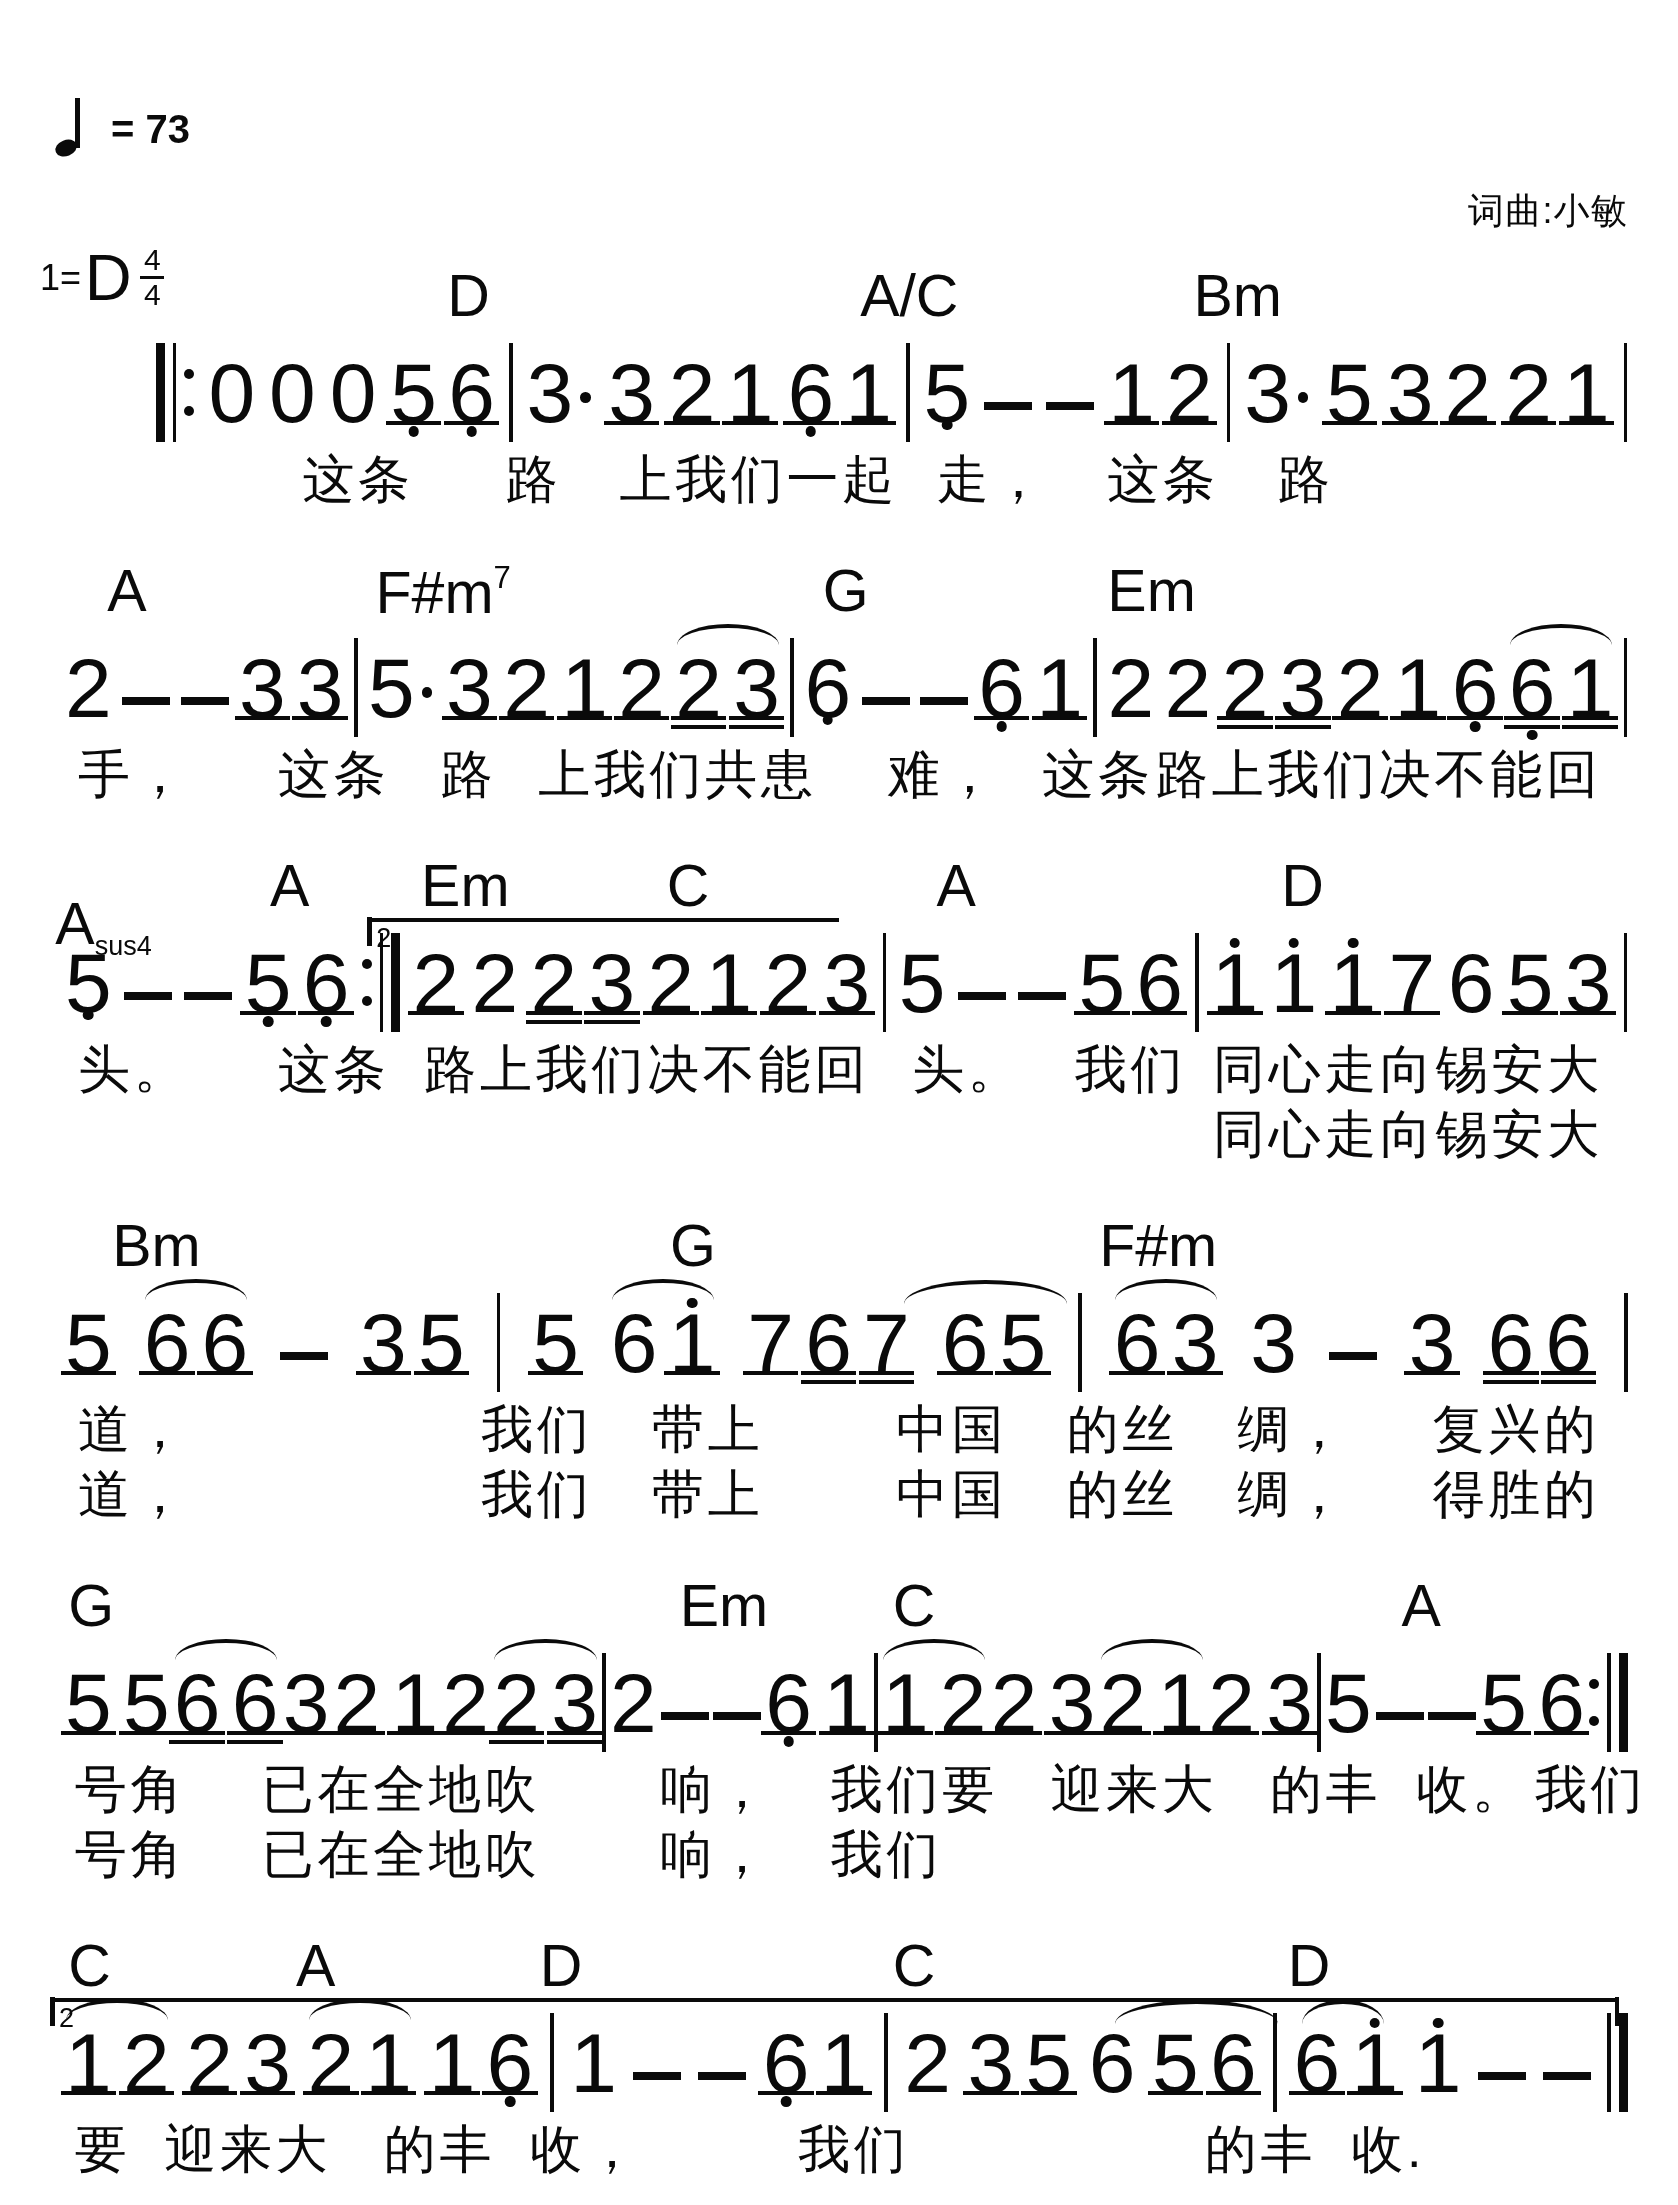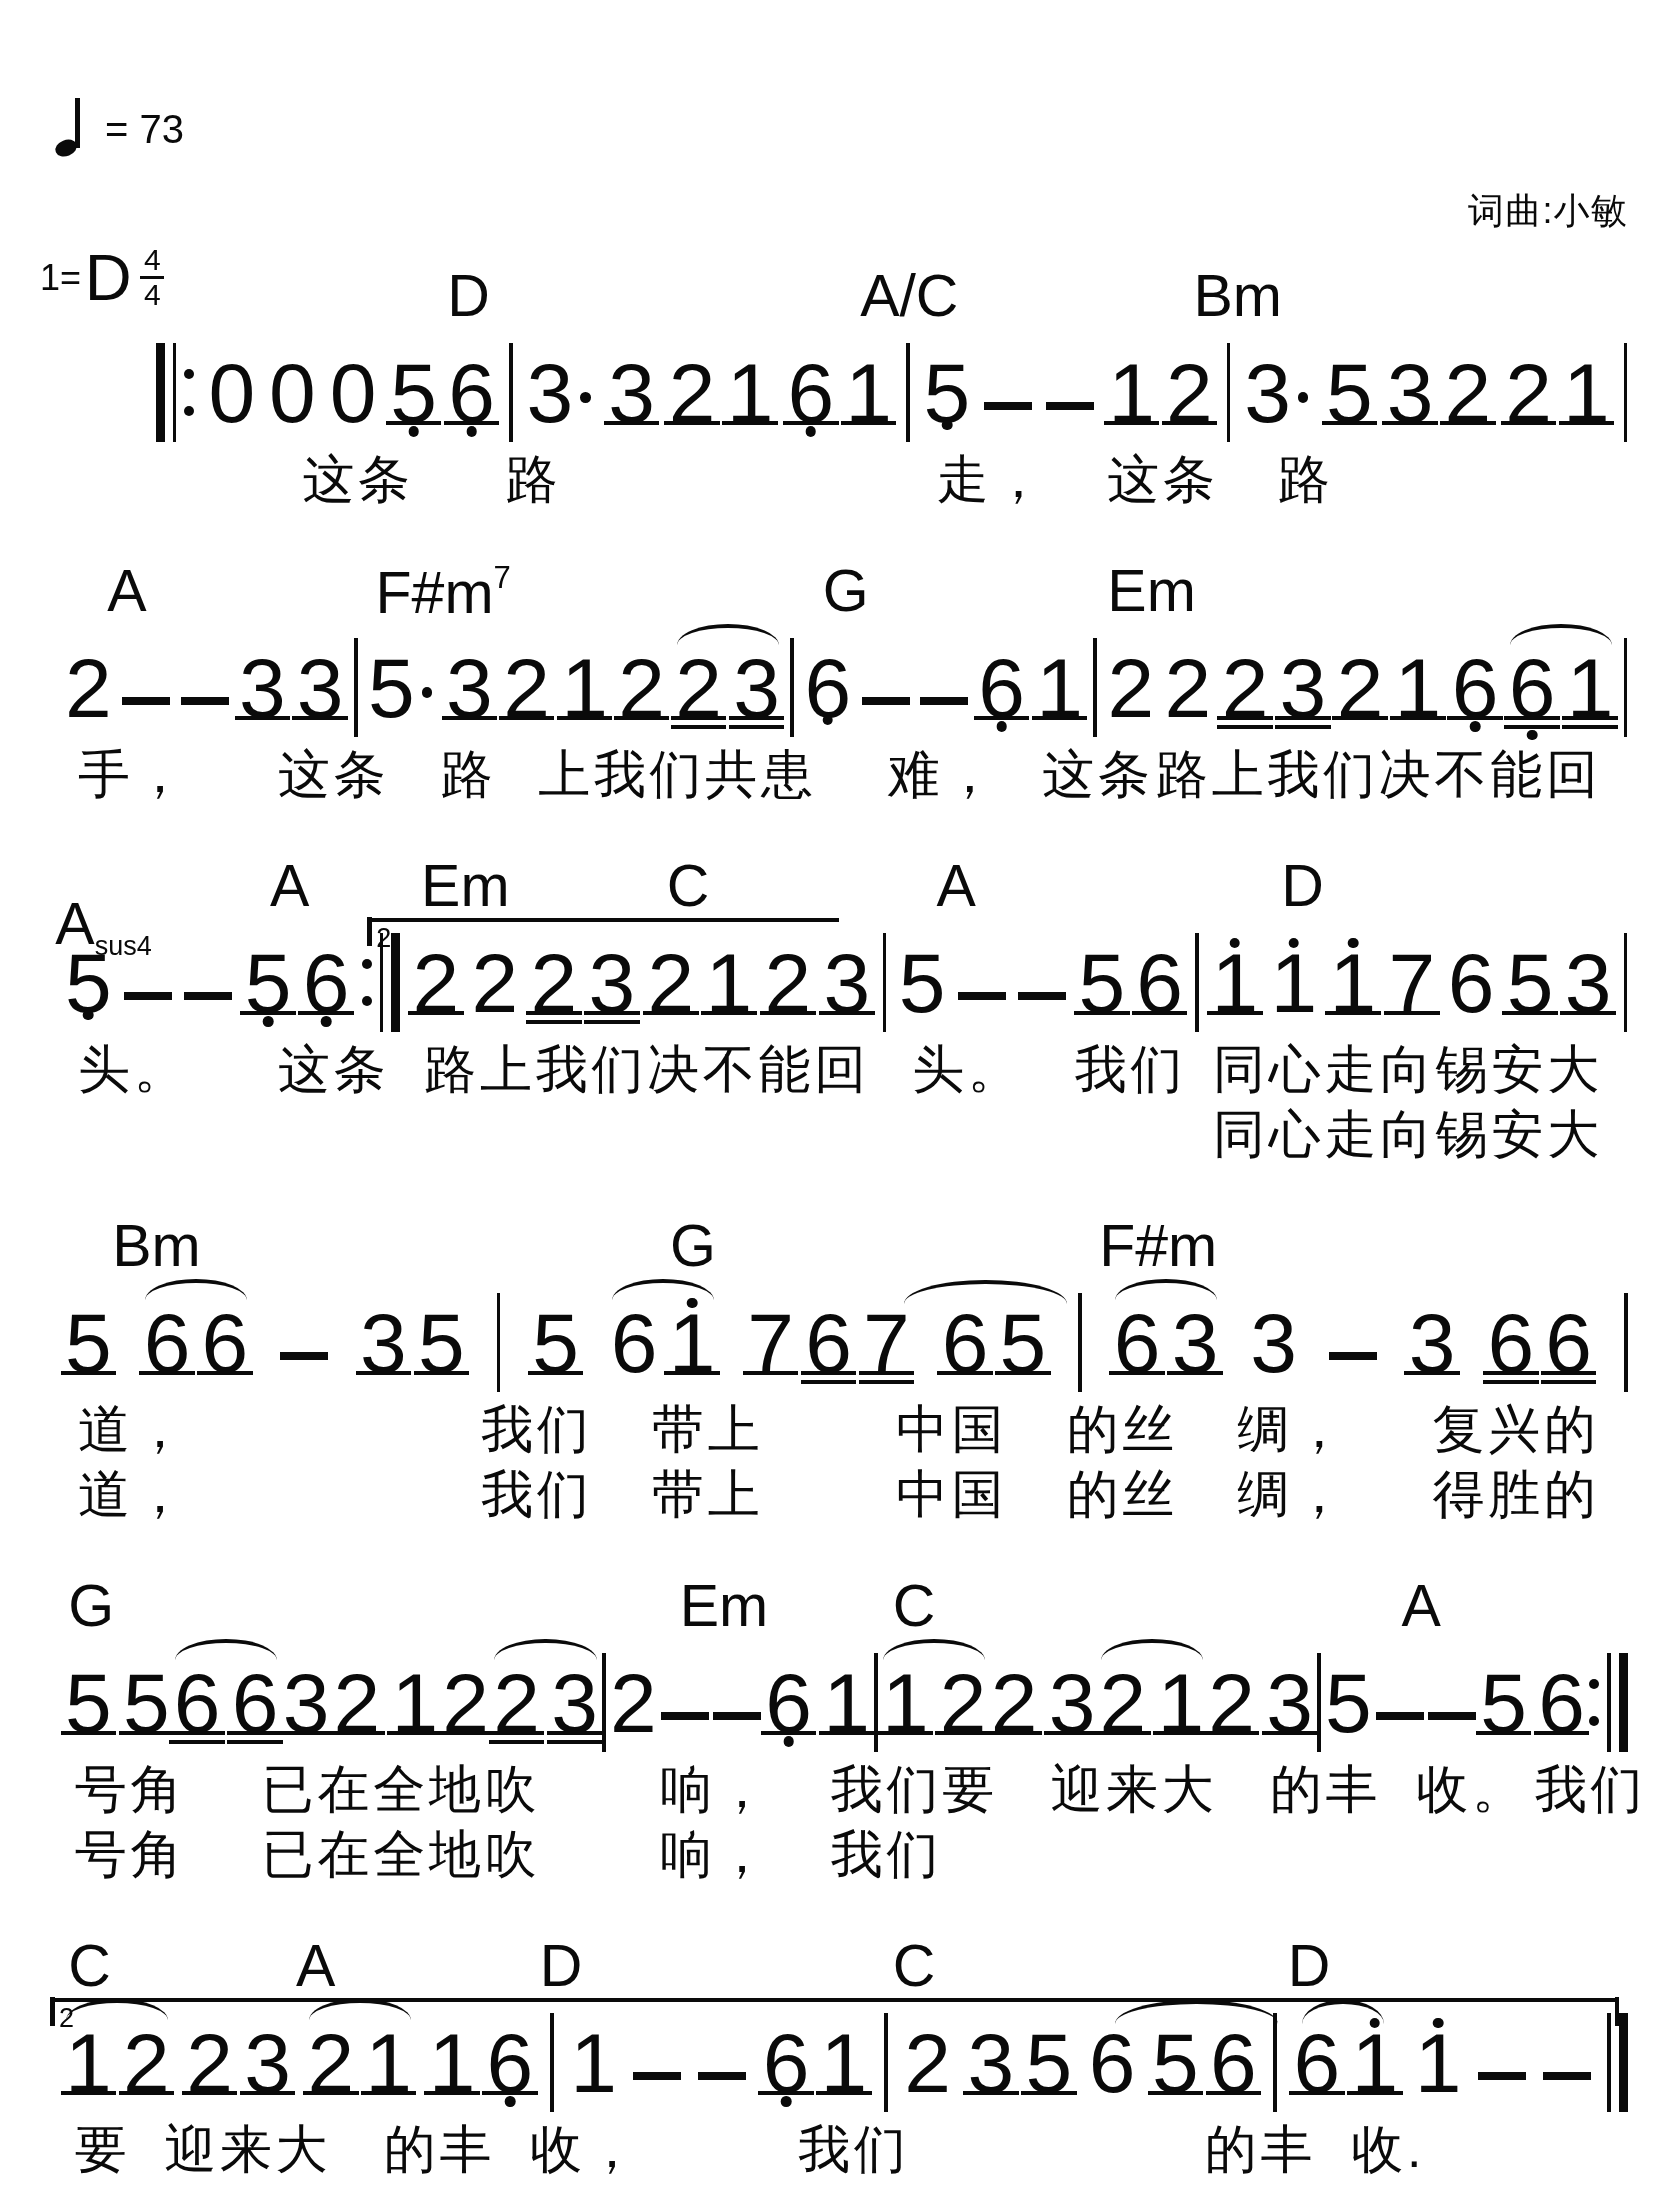--- a/index.html
+++ b/index.html
@@ -2,22 +2,22 @@
 <html style="font-size:10px"><head>
 <meta charset="utf-8">
 <style>
   :root{ --ink:#0a0a0a; --paper:#ffffff; }
   html,body{margin:0;padding:0;background:#888;}
   .sheet{position:relative;width:1679px;height:2205px;background:var(--paper);
          font-family:"Liberation Sans",sans-serif;color:var(--ink);overflow:hidden;}
   
   .title{position:absolute;top:12.4px;left:0;width:100%;text-align:center;
          font-size:92px;font-weight:700;letter-spacing:2.5px;}
-  .tempo{position:absolute;top:98px;left:55px;display:flex;align-items:flex-end;gap:23px;
-         font-size:40px;line-height:1;}
+  .tempo{position:absolute;top:98px;left:55px;display:flex;align-items:flex-end;gap:29px;
+         font-size:40px;line-height:1;font-weight:bold;}
   .qnote{position:relative;display:inline-block;width:27px;height:60px;}
   .qnote .stem{position:absolute;right:2.5px;top:0;width:4.4px;height:50px;background:var(--ink);}
   .qnote .head{position:absolute;left:0;bottom:2.5px;width:22.4px;height:15.5px;background:var(--ink);
                border-radius:50%;transform:rotate(-22deg);}
   .tempo .eq{padding-bottom:8.7px;}
   .credit{position:absolute;top:187px;right:51px;font-size:36px;letter-spacing:1.2px;}
   .keysig{position:absolute;top:244px;left:40px;display:flex;align-items:center;line-height:1;}
   .keysig .pre{font-size:36px;}
   .keysig .letter{font-size:65px;margin-left:3.7px;}
   .frac{display:flex;flex-direction:column;align-items:center;margin-left:8.7px;}
@@ -135,20 +135,21 @@
           </span>
           <span class="grp">
             <span class="note">2<i class="ul" style="bottom: 10px;"></i></span>
             <span class="note">1<i class="ul" style="bottom: 10px;"></i></span>
           </span>
           <i class="bl"></i>
         </div>
         <div class="lyricrow">
           <span class="lyr" style="left: 17%;">这条</span>
           <span class="lyr" style="left: 29.5%;">路</span>
+          <span class="lyr" style="left: 36.5%;">上我们一起</span>
           <span class="lyr" style="left: 56%;">走，</span>
           <span class="lyr" style="left: 66.5%;">这条</span>
           <span class="lyr" style="left: 77%;">路</span>
         </div>
       </div>
       <div class="system">
         <div class="chordrow">
           <span class="chord" style="left: 5%;">A</span>
           <span class="chord" style="left: 21.5%;">F#m<sup>7</sup></span>
           <span class="chord" style="left: 49%;">G</span>

